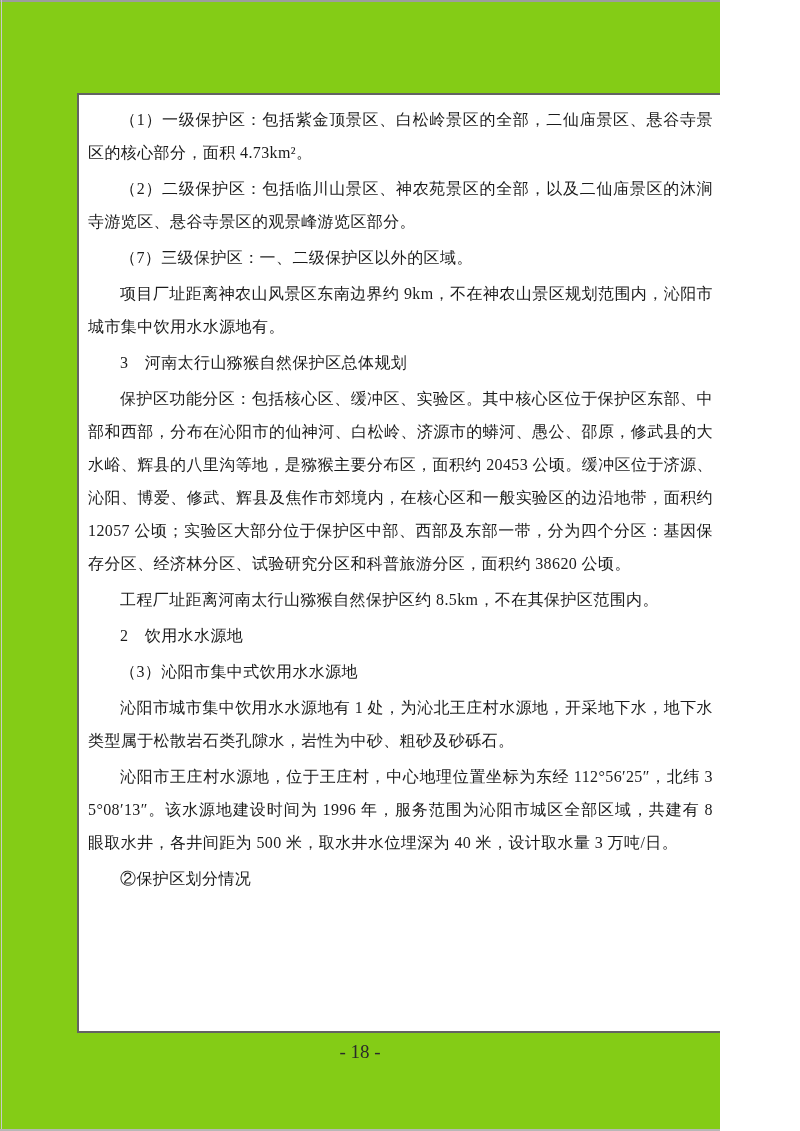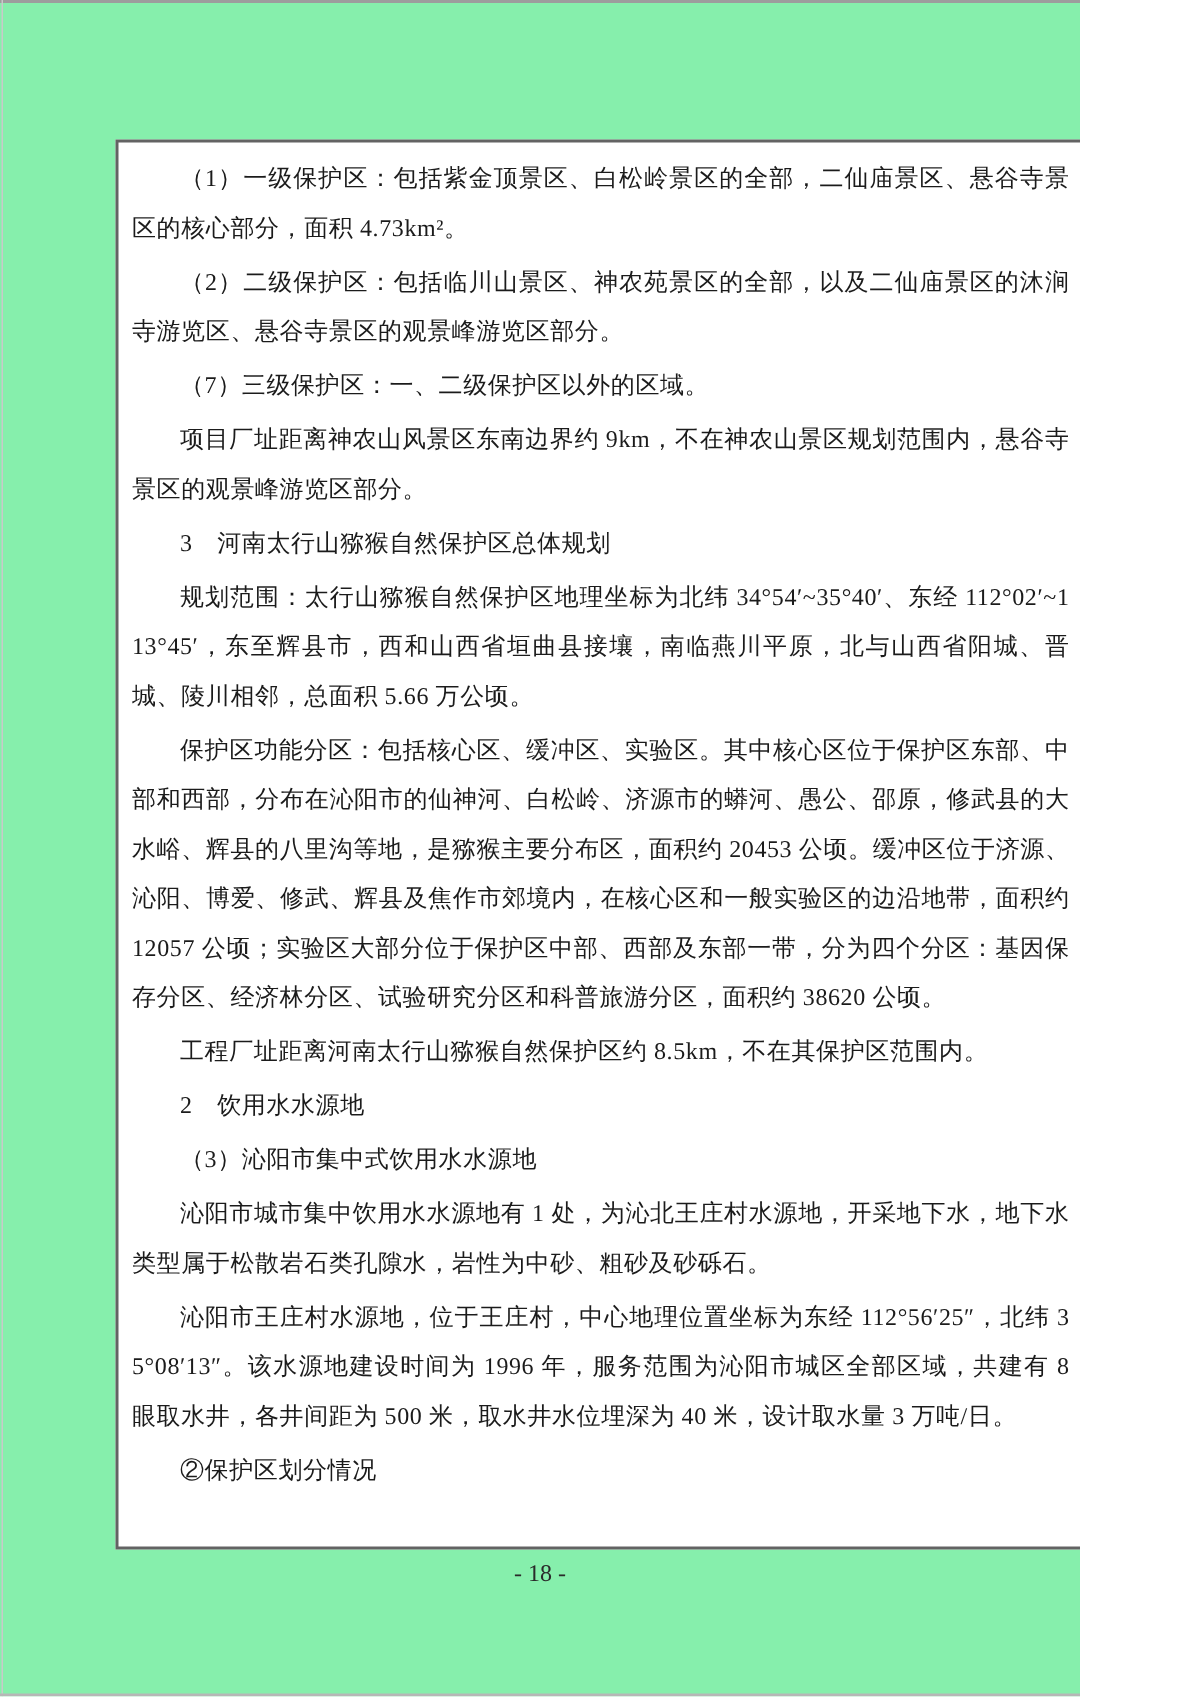--- a/index.html
+++ b/index.html
@@ -1,20 +1,20 @@
 <!DOCTYPE html>
 <html lang="zh"><head>
 <meta charset="utf-8">
 <style>
   html, body { margin: 0; padding: 0; background: #ffffff; }
   .page {
     position: relative;
     width: 720px;
     height: 1131px;
-    background: #86efac;
+    background: #84cc16;
     font-family: "Liberation Serif", "DejaVu Serif", serif;
     color: #1b1b1b;
     overflow: hidden;
   }
   
   .edge-top    { position: absolute; top: 0; left: 0; width: 100%; height: 2px; background: #9d9d9d; }
   .edge-left   { position: absolute; top: 0; left: 1px; width: 1px; height: 100%; background: #c9c9c9; }
   .edge-bottom { position: absolute; bottom: 0; left: 0; width: 100%; height: 2px; background: #b7b7b7; }
 
   .content-cell {
@@ -40,39 +40,38 @@
   }
   p.heading {
     font-weight: normal;
   }
   .footer {
     position: absolute;
     top: 1041px;
     left: 0;
     width: 100%;
     text-align: center;
-    font-size: 16px;
+    font-size: 19px;
     color: #2a2a2a;
   }
 </style>
 </head>
 <body>
 
 <div class="page">
   <div class="edge-top"></div>
   <div class="edge-left"></div>
   <div class="edge-bottom"></div>
 
   <div class="content-cell">
     <p class="para">（1）一级保护区：包括紫金顶景区、白松岭景区的全部，二仙庙景区、悬谷寺景区的核心部分，面积 4.73km²。</p>
     <p class="para">（2）二级保护区：包括临川山景区、神农苑景区的全部，以及二仙庙景区的沐涧寺游览区、悬谷寺景区的观景峰游览区部分。</p>
     <p class="para">（7）三级保护区：一、二级保护区以外的区域。</p>
-    <p class="para">项目厂址距离神农山风景区东南边界约 9km，不在神农山景区规划范围内，悬谷寺景区的观景峰游览区部分。</p>
+    <p class="para">项目厂址距离神农山风景区东南边界约 9km，不在神农山景区规划范围内，沁阳市城市集中饮用水水源地有。</p>
     <p class="para heading">3　河南太行山猕猴自然保护区总体规划</p>
-    <p class="para">规划范围：太行山猕猴自然保护区地理坐标为北纬 34°54′~35°40′、东经 112°02′~113°45′，东至辉县市，西和山西省垣曲县接壤，南临燕川平原，北与山西省阳城、晋城、陵川相邻，总面积 5.66 万公顷。</p>
     <p class="para">保护区功能分区：包括核心区、缓冲区、实验区。其中核心区位于保护区东部、中部和西部，分布在沁阳市的仙神河、白松岭、济源市的蟒河、愚公、邵原，修武县的大水峪、辉县的八里沟等地，是猕猴主要分布区，面积约 20453 公顷。缓冲区位于济源、沁阳、博爱、修武、辉县及焦作市郊境内，在核心区和一般实验区的边沿地带，面积约 12057 公顷；实验区大部分位于保护区中部、西部及东部一带，分为四个分区：基因保存分区、经济林分区、试验研究分区和科普旅游分区，面积约 38620 公顷。</p>
     <p class="para">工程厂址距离河南太行山猕猴自然保护区约 8.5km，不在其保护区范围内。</p>
     <p class="para heading">2　饮用水水源地</p>
     <p class="para">（3）沁阳市集中式饮用水水源地</p>
     <p class="para">沁阳市城市集中饮用水水源地有 1 处，为沁北王庄村水源地，开采地下水，地下水类型属于松散岩石类孔隙水，岩性为中砂、粗砂及砂砾石。</p>
     <p class="para">沁阳市王庄村水源地，位于王庄村，中心地理位置坐标为东经 112°56′25″，北纬 35°08′13″。该水源地建设时间为 1996 年，服务范围为沁阳市城区全部区域，共建有 8 眼取水井，各井间距为 500 米，取水井水位埋深为 40 米，设计取水量 3 万吨/日。</p>
     <p class="para">②保护区划分情况</p>
   </div>
 
   <div class="footer">- 18 -</div>

